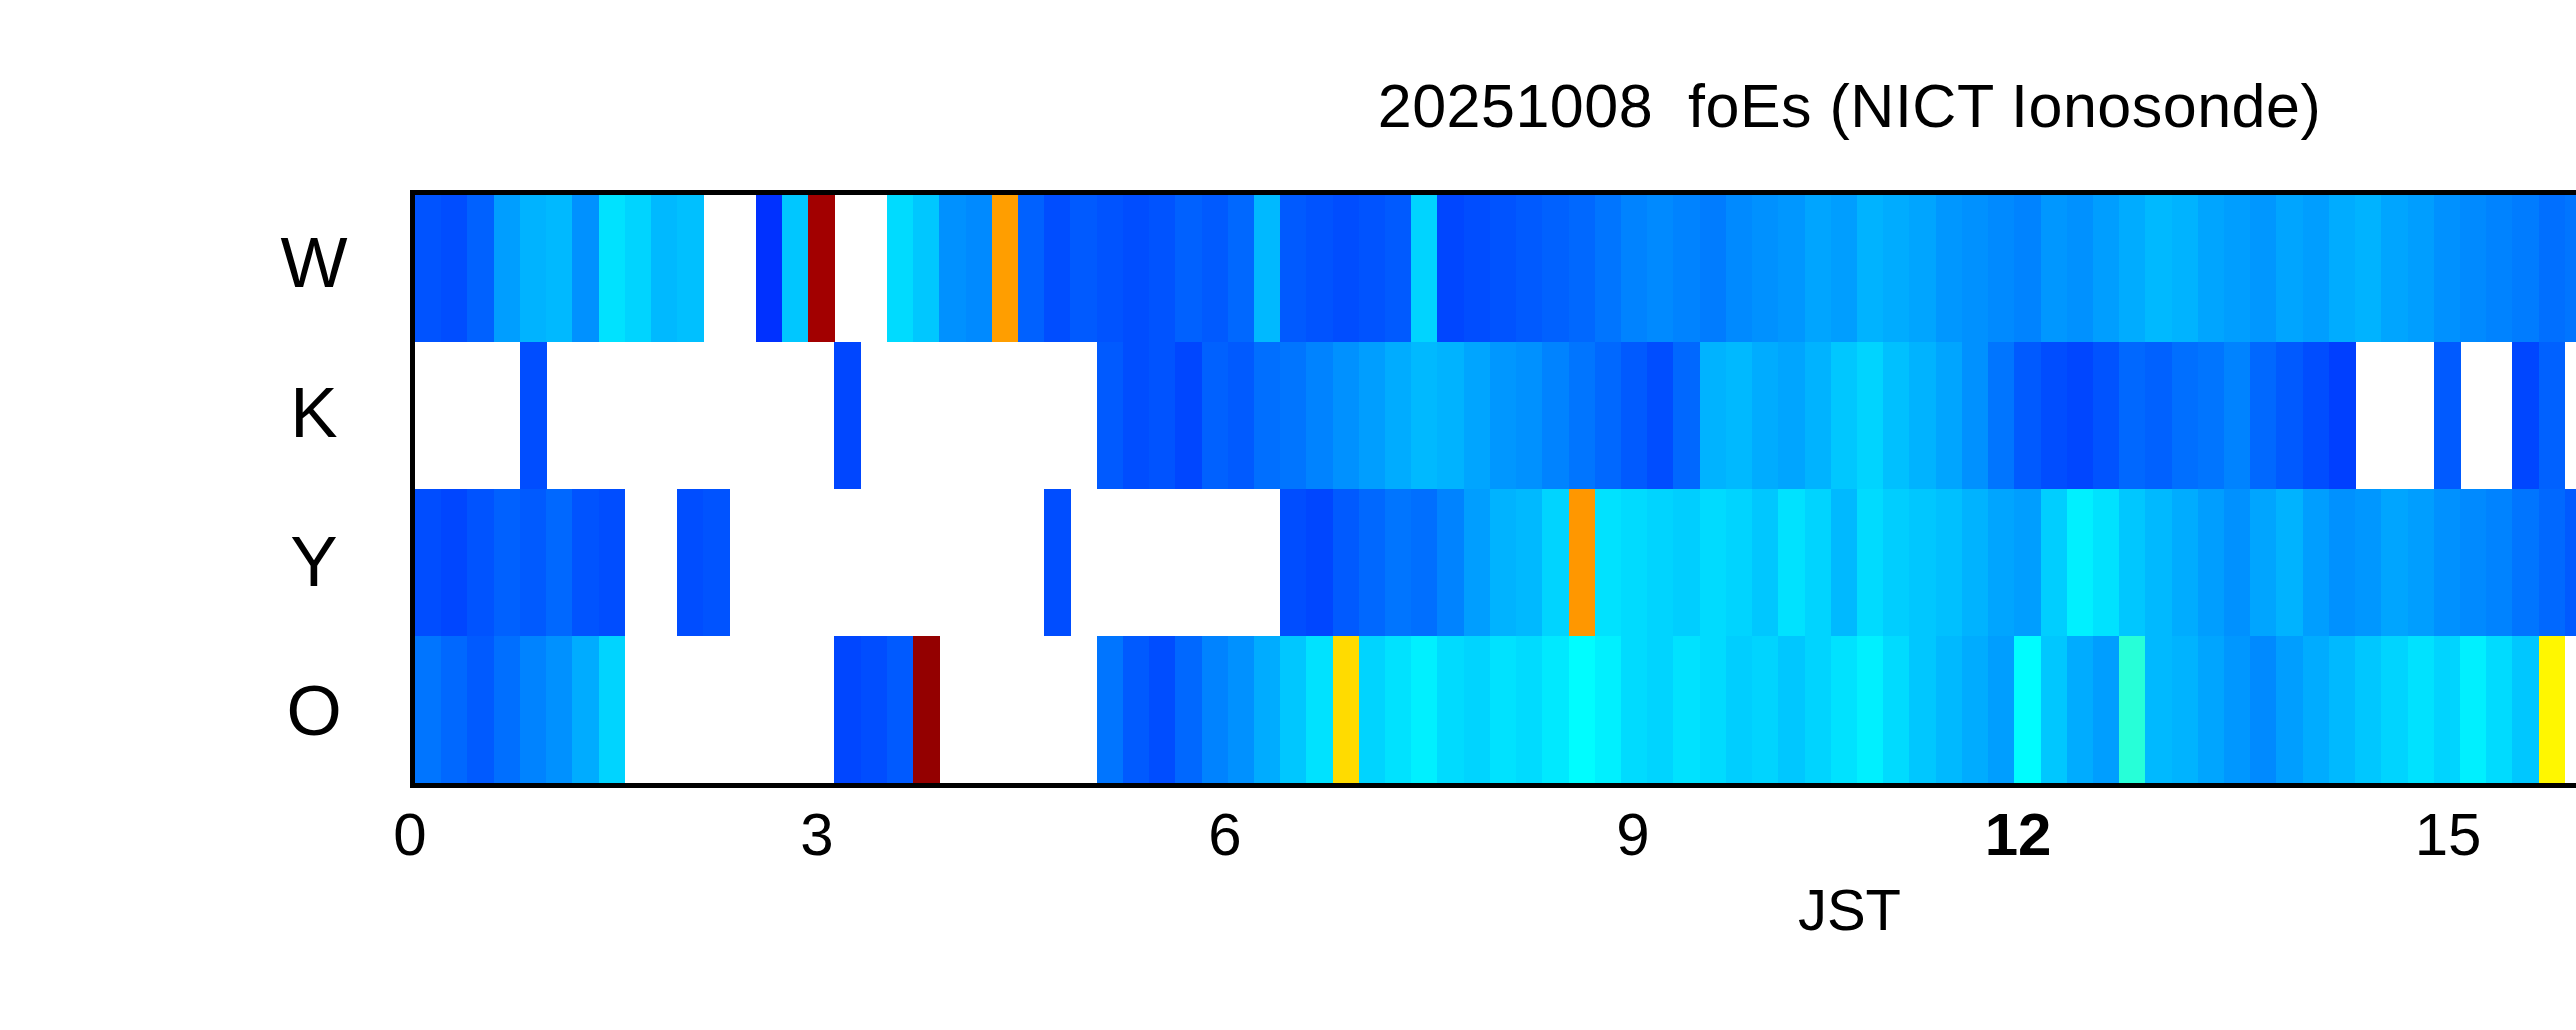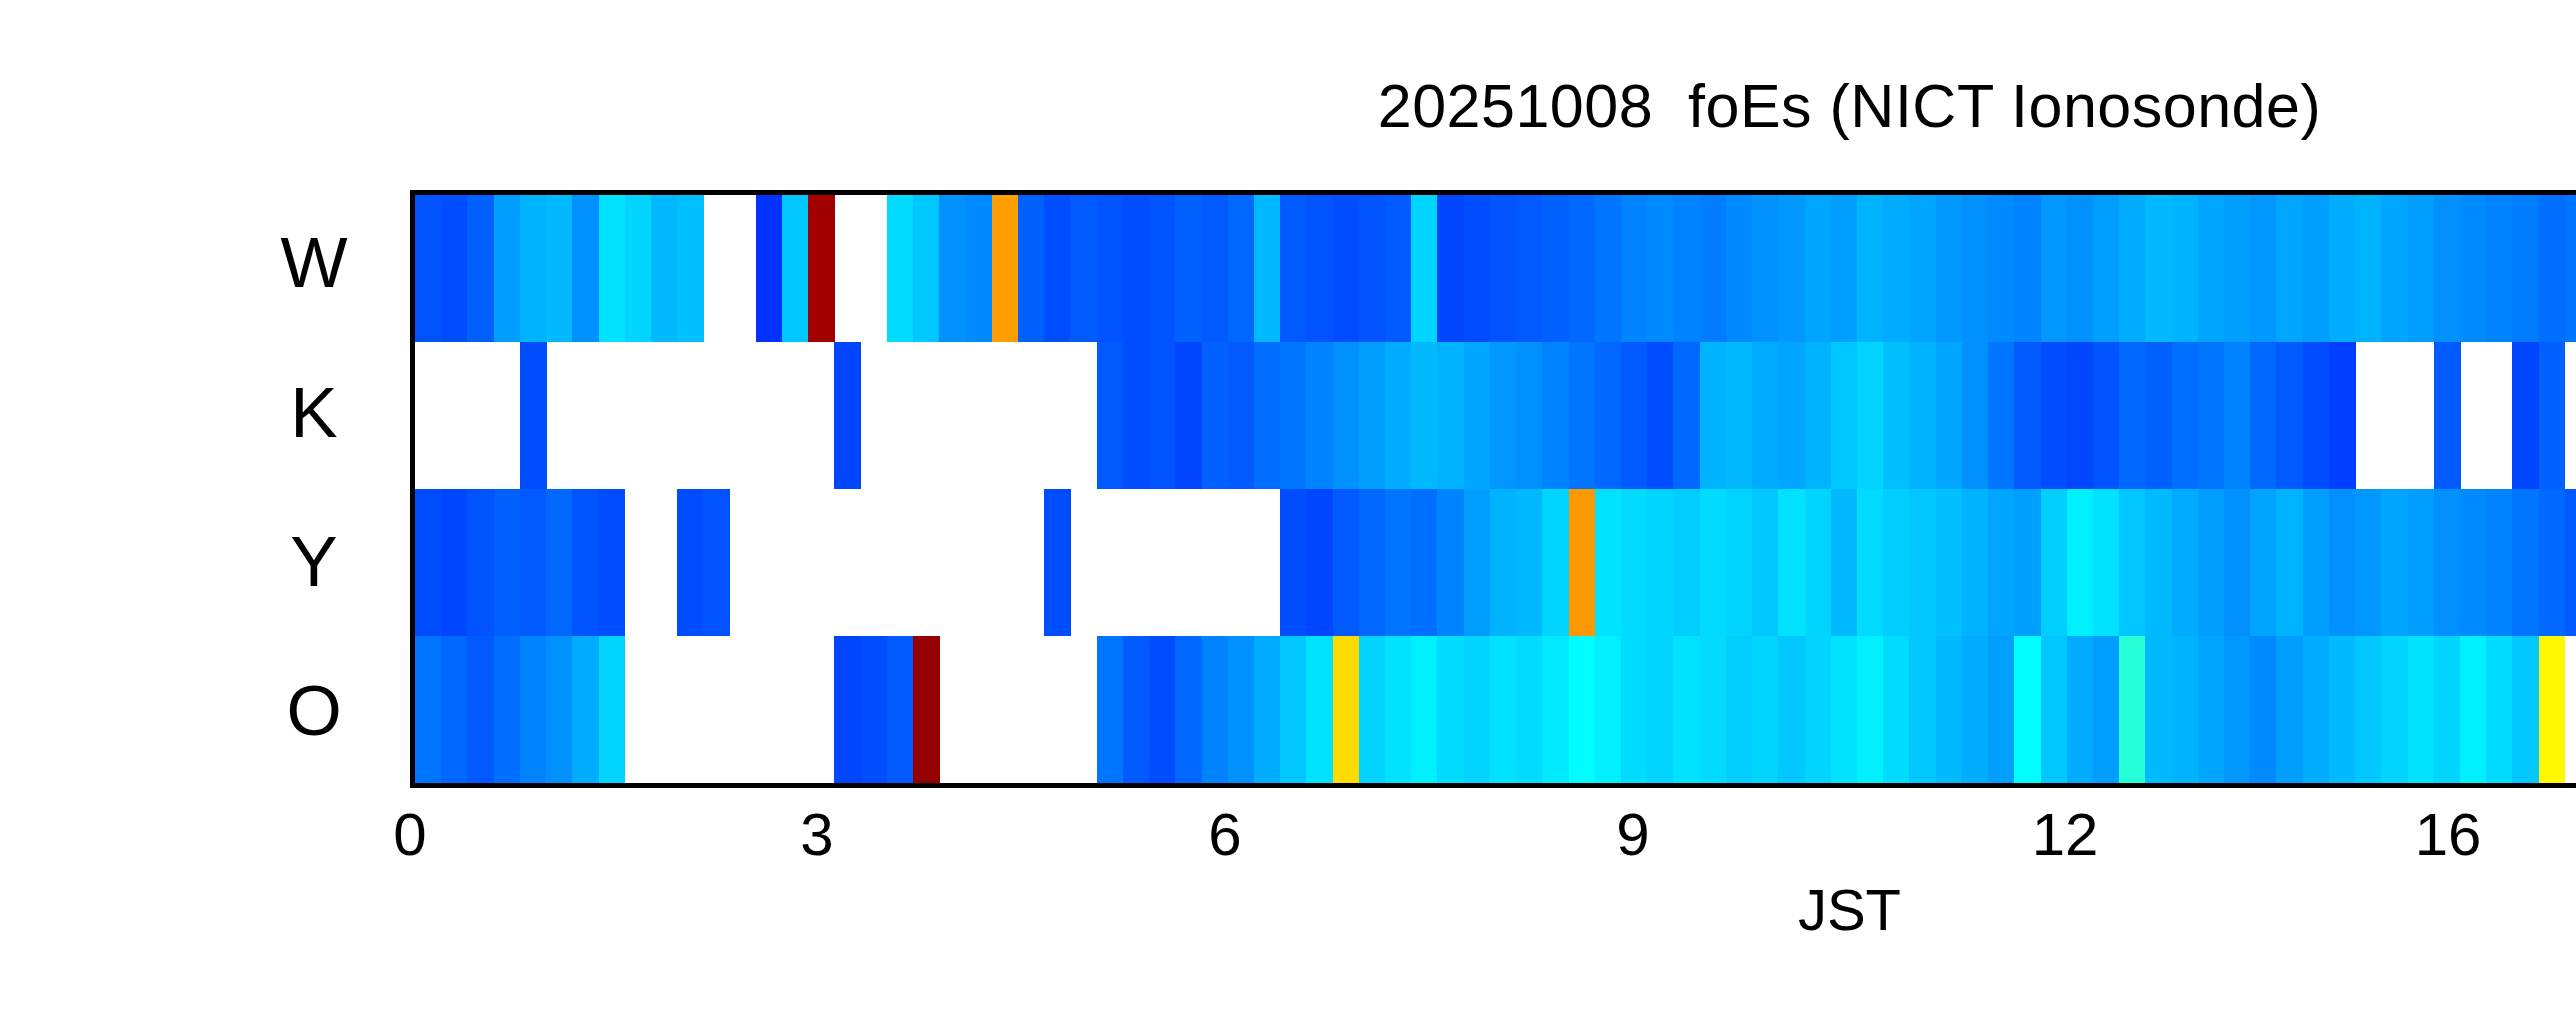--- a/index.html
+++ b/index.html
@@ -352,22 +352,22 @@
       <div class="ylabel" style="left: 247px; top: 227px;">W</div>
       <div class="ylabel" style="left: 247px; top: 377px;">K</div>
       <div class="ylabel" style="left: 247px; top: 526px;">Y</div>
       <div class="ylabel" style="left: 247px; top: 675px;">O</div>
     </div>
   <div id="xticks">
       <div class="xtick" style="left: 343px; top: 800px;">0</div>
       <div class="xtick" style="left: 750px; top: 800px;">3</div>
       <div class="xtick" style="left: 1158px; top: 800px;">6</div>
       <div class="xtick" style="left: 1566px; top: 800px;">9</div>
-      <div class="xtick" style="left: 1998px; top: 800px;">12</div>
-      <div class="xtick" style="left: 2381px; top: 800px;">16</div>
+      <div class="xtick" style="left: 1951px; top: 800px; font-weight: bold;">12</div>
+      <div class="xtick" style="left: 2381px; top: 800px;">15</div>
     </div>
 
   <div id="xaxis-title">JST</div>
 
   <div id="cbticks"></div>
 
 </div>
 
 
 </body></html>

